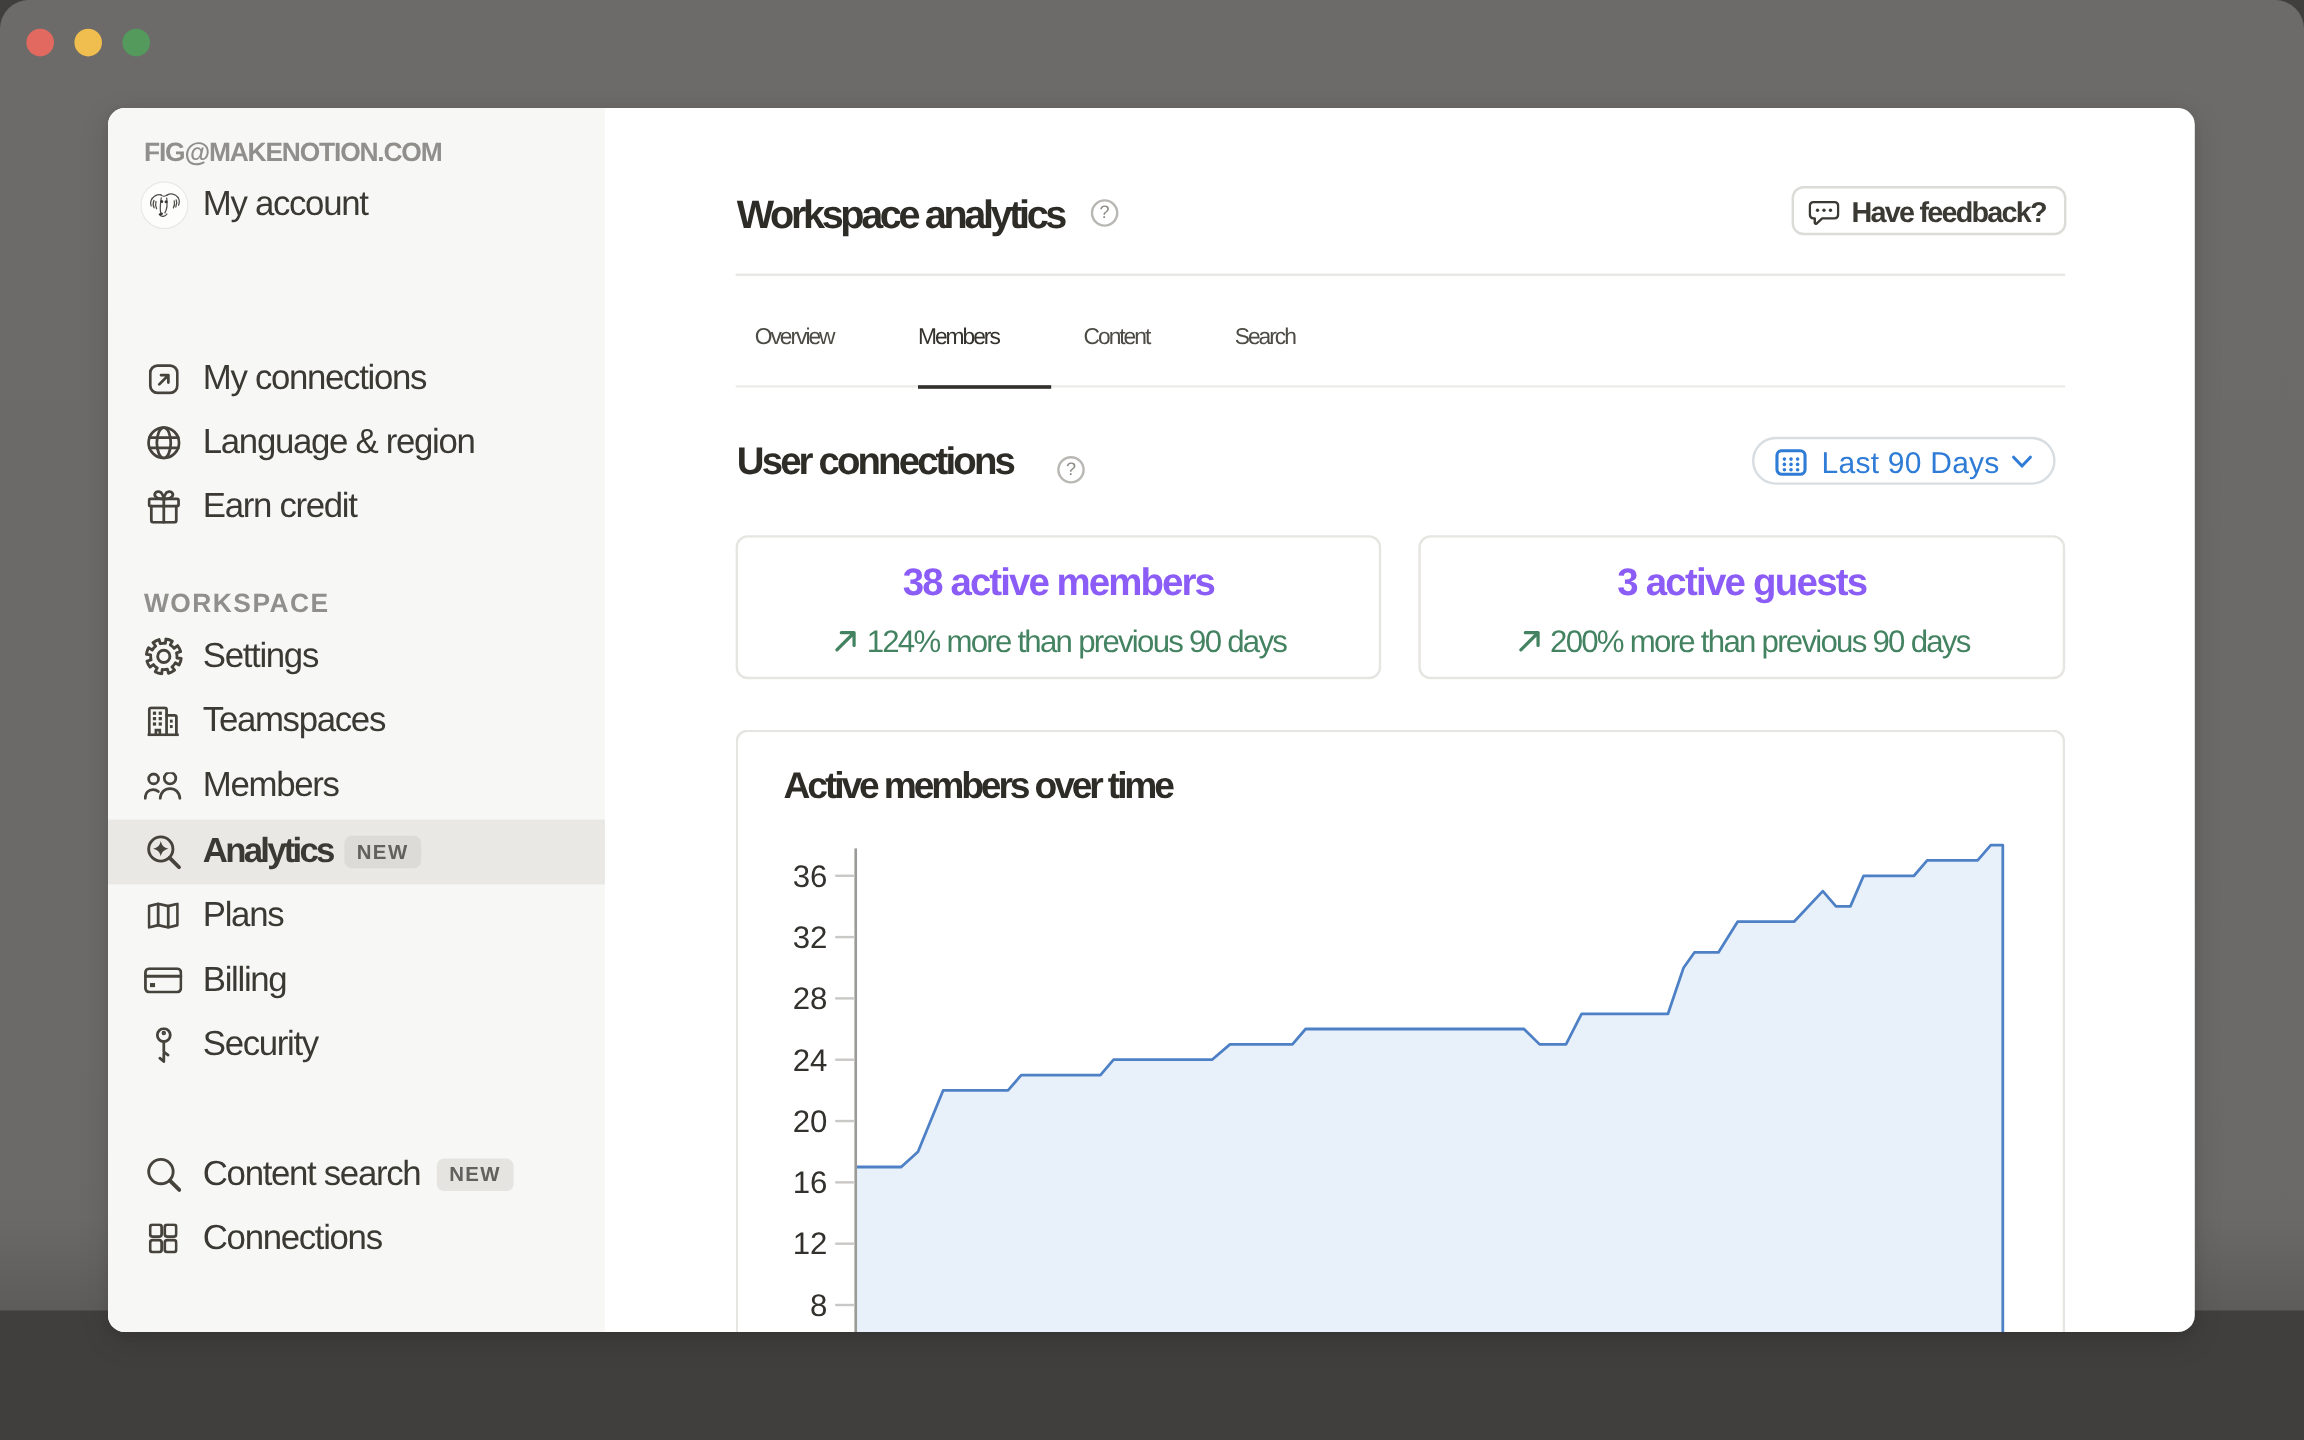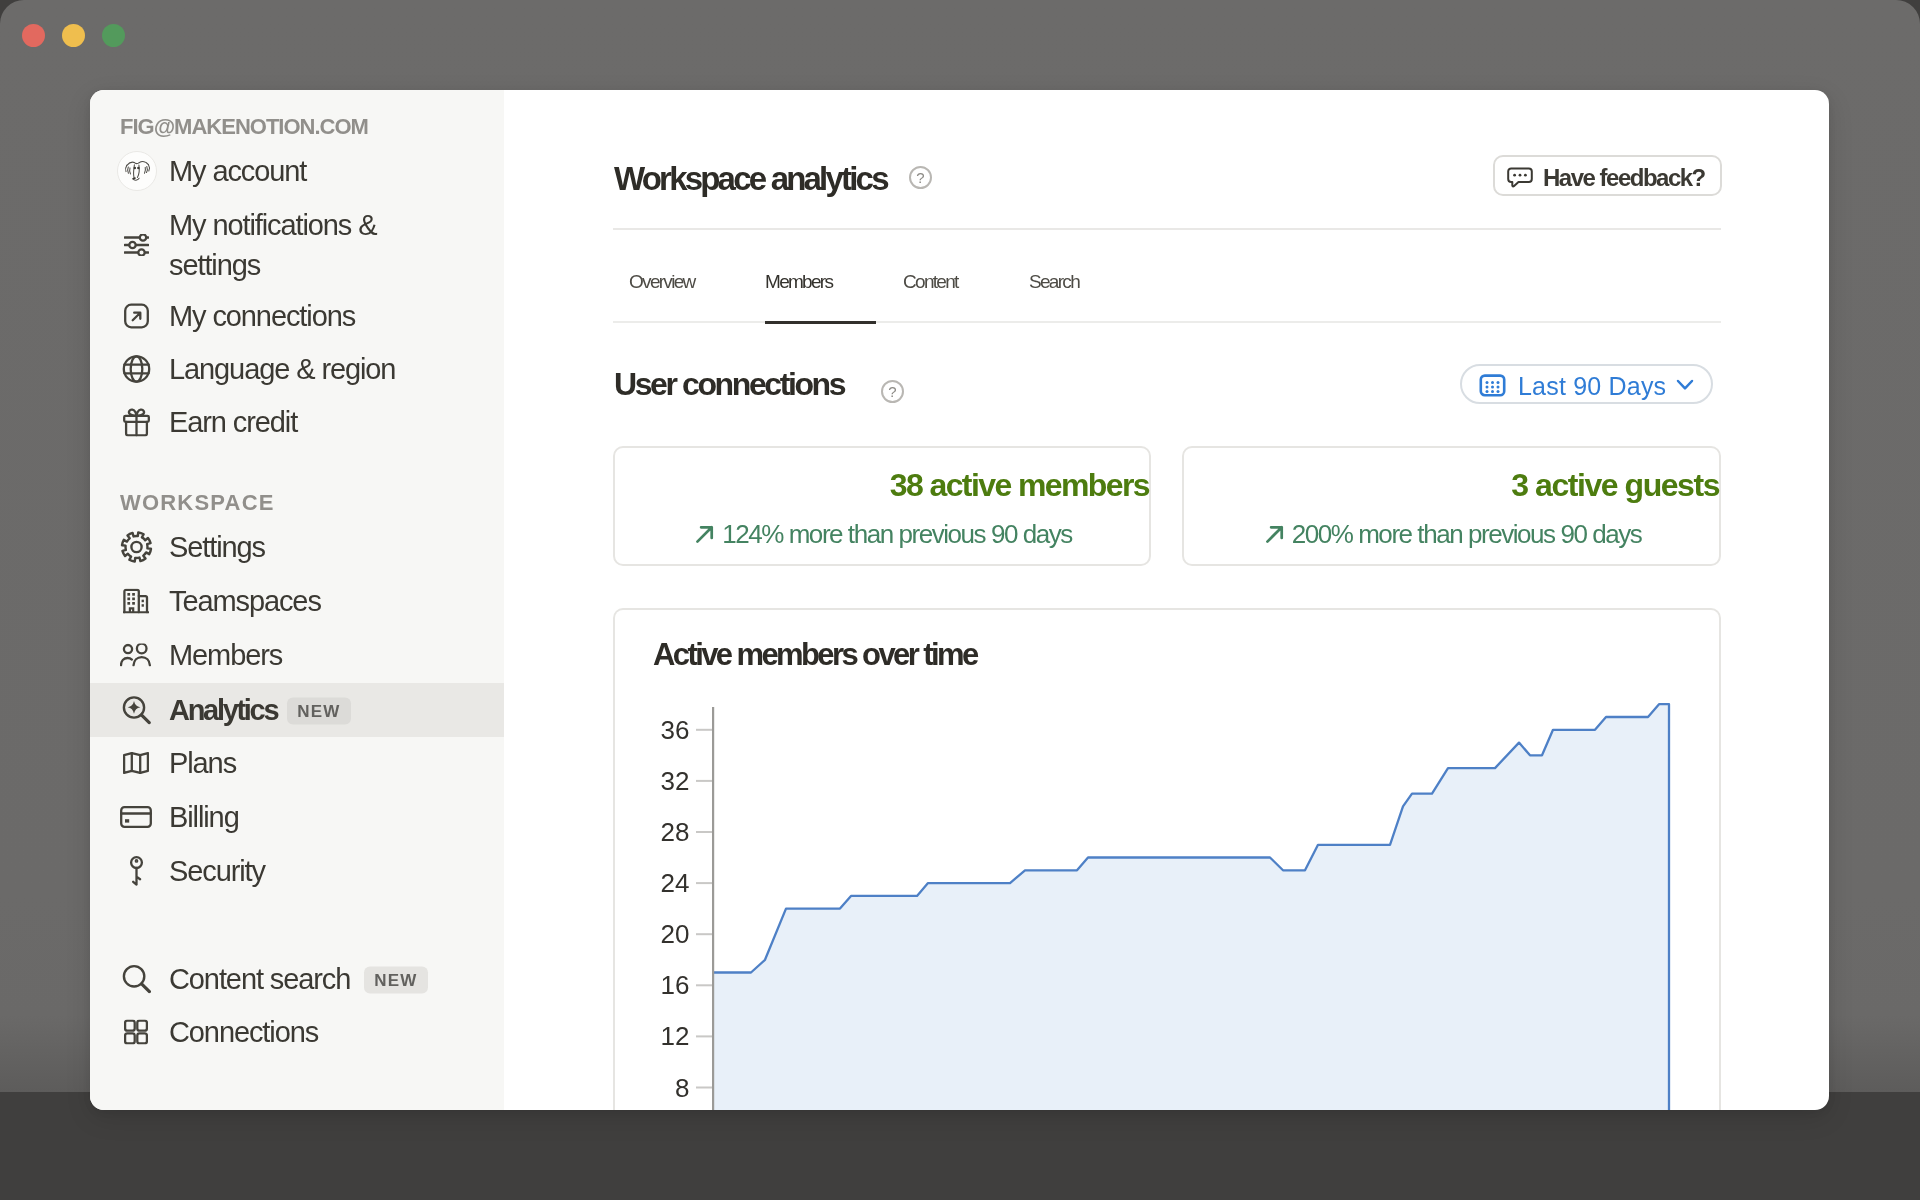--- a/index.html
+++ b/index.html
@@ -40,21 +40,21 @@
   }
   .h1 { position:absolute; font-size:33px; font-weight:bold; color:#2e2c27; letter-spacing:-2.8px; white-space:nowrap; }
   .help {
     position:absolute; width:23px; height:23px; border-radius:50%;
     border:2px solid #b9b7b3; color:#8b8984; font-size:15px; font-weight:normal;
     text-align:center; line-height:19px;
   }
   .divider { position:absolute; height:2px; background:#e9e8e6; }
   .tab { position:absolute; font-size:19px; color:#4d4b45; letter-spacing:-1.7px; }
   .card { position:absolute; background:#fff; border:2px solid #e6e5e2; border-radius:10px; }
-  .cline1 { position:absolute; width:100%; text-align:right; font-size:32px; font-weight:bold; color:#4d7c0f; letter-spacing:-1.6px; }
+  .cline1 { position:absolute; width:100%; text-align:center; font-size:32px; font-weight:bold; color:#8b5cf6; letter-spacing:-1.6px; }
   .cline2 { position:absolute; width:100%; text-align:center; font-size:26px; color:#448361; letter-spacing:-1.45px; }
 </style>
 </head>
 <body>
 <div id="win">
   <div class="tl" style="left:22px; background:#e2695f;"></div>
   <div class="tl" style="left:62px; background:#efbe4e;"></div>
   <div class="tl" style="left:102px; background:#539a5c;"></div>
   <div id="modal">
     <div id="sidebar">
@@ -74,31 +74,20 @@
 <path d="M16.6 28.6 c2.1 1.3 4.4 .5 5.5-1.3"></path>
 </g>
 <g fill="#3a3833">
 <circle cx="17.8" cy="16.9" r="1.25"></circle>
 <circle cx="21.4" cy="17.1" r="1.25"></circle>
 <ellipse cx="17" cy="27.4" rx="1.9" ry="1.05" transform="rotate(-18 17 27.4)"></ellipse>
 </g>
             </svg></span>
           <span class="txt" style="">My account</span>
         </div>
-<div class="row" style="top:108px; height:94px;">
-          <span class="icw" style="left:33.5px;"><svg class="ic" width="25" height="22" viewBox="0 0 25 22">
-<g fill="none" stroke="#45433c" stroke-width="2.3" stroke-linecap="round" stroke-linejoin="round">
-<path d="M0.8 3.5 H24.2 M0.8 11 H24.2 M0.8 18.5 H24.2"></path>
-<circle cx="19" cy="3.5" r="3.2" fill="#f7f7f5"></circle>
-<circle cx="8.5" cy="11" r="3.2" fill="#f7f7f5"></circle>
-<circle cx="17.5" cy="18.5" r="3.2" fill="#f7f7f5"></circle>
-</g>
-            </svg></span>
-          <span class="txt" style=" line-height:40px;">My notifications &amp;<br>settings</span>
-        </div>
 <div class="row" style="top:199px; height:54px;">
           <span class="icw" style="left:33.5px;"><svg class="ic" width="25" height="26" viewBox="0 0 25 26">
 <g fill="none" stroke="#45433c" stroke-width="2.3" stroke-linecap="round" stroke-linejoin="round">
 <rect x="1.2" y="1.7" width="22.6" height="22.6" rx="6"></rect>
 <path d="M8.7 17.3 L16.3 9.7 M10.2 9.7 H16.3 V15.8"></path>
 </g>
             </svg></span>
           <span class="txt" style="">My connections</span>
         </div>
 <div class="row" style="top:252px; height:54px;">

